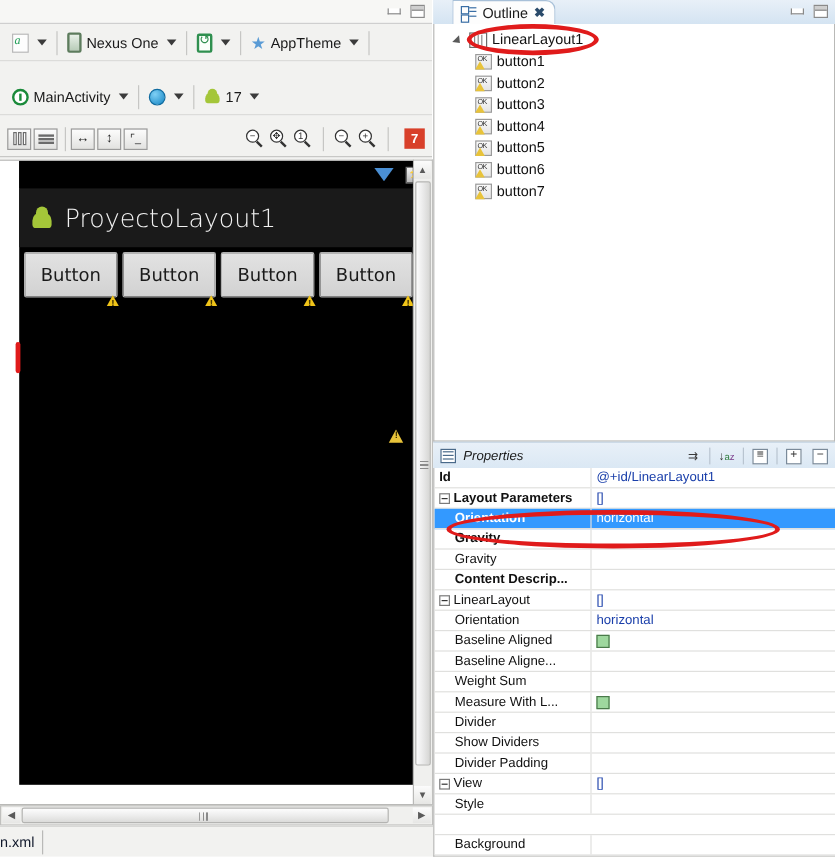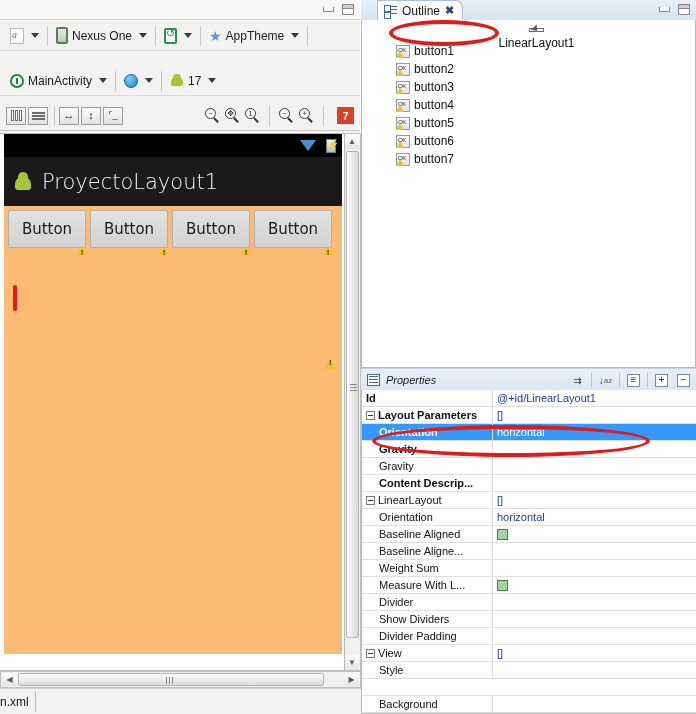--- a/index.html
+++ b/index.html
@@ -86,22 +86,22 @@
     font-size: 11px; font-weight: bold; margin-left: 4px;
   }
 
   
   #canvas-area {
     position: absolute; left: 0; top: 133px; width: 345px; height: 538px;
     background: #ffffff; border: 1px solid #b9b9b7; border-left: none;
     overflow: hidden;
   }
   #device {
-    position: absolute; left: 4px; top: 0; width: 338px; height: 520px;
-    background: #fdba74;
+    position: absolute; left: 16px; top: 0; width: 338px; height: 520px;
+    background: #000000;
     padding-left: 28px;
   }
   #statusbar {
     position: absolute; left: 0; top: 0; width: 338px; height: 23px; background: #000;
   }
   .sb-wifi {
     position: absolute; right: 26px; top: 6px;
     width: 0; height: 0; border-left: 8px solid transparent; border-right: 8px solid transparent;
     border-top: 11px solid #4a8fd4;
   }
@@ -454,21 +454,21 @@
         <span class="otab-label">Outline</span>
         <span class="otab-close">✖</span>
       </div>
       <div class="win-btns">
         <span class="ico-min"></span>
         <span class="ico-max"></span>
       </div>
     </div>
 
     <div id="outline-body">
-      <div class="tree-row indent-1" style="margin-top:4px;flex-direction:column;">
+      <div class="tree-row indent-1" style="margin-top:4px;">
         <span class="tw-arrow"></span>
         <span class="icon-linearlayout">
             <i></i>
             <i></i>
             <i></i>
           </span>
         <span class="tree-label">LinearLayout1</span>
       </div>
       <div class="tree-row indent-2">
         <span class="icon-buttonwidget">

